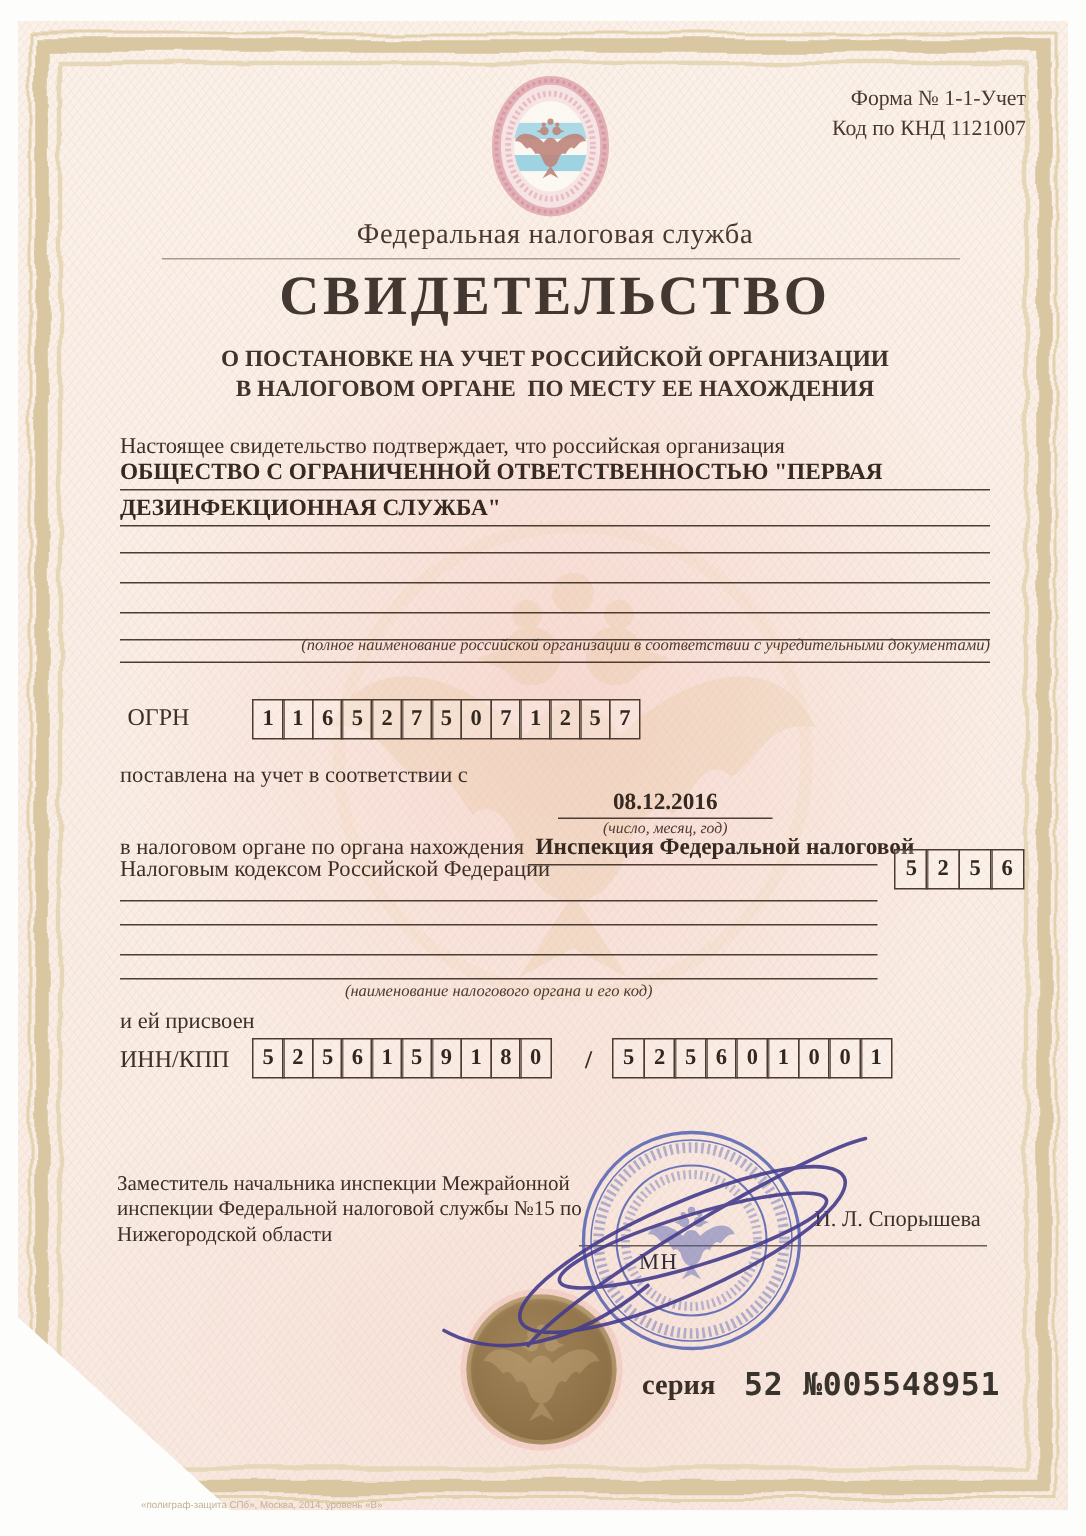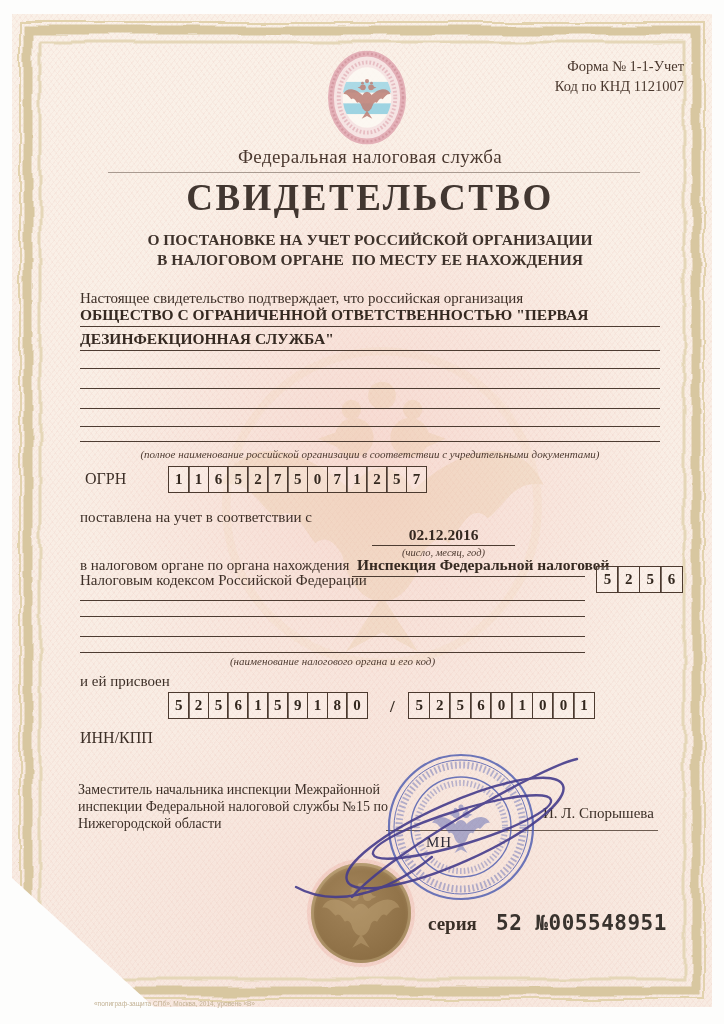--- a/index.html
+++ b/index.html
@@ -143,42 +143,42 @@
     <div class="abs body-text bold-val" style="left:80px;top:306px;font-size:15.5px;">ОБЩЕСТВО С ОГРАНИЧЕННОЙ ОТВЕТСТВЕННОСТЬЮ "ПЕРВАЯ</div>
     <div class="rule" style="left:80px;top:326px;width:580px;"></div>
     <div class="abs body-text bold-val" style="left:80px;top:330px;font-size:15.5px;">ДЕЗИНФЕКЦИОННАЯ СЛУЖБА"</div>
     <div class="rule" style="left:80px;top:350px;width:580px;"></div>
 
     <div class="rule" style="left:80px;top:368px;width:580px;"></div>
     <div class="rule" style="left:80px;top:388px;width:580px;"></div>
     <div class="rule" style="left:80px;top:408px;width:580px;"></div>
     <div class="rule" style="left:80px;top:426px;width:580px;"></div>
     <div class="rule" style="left:80px;top:441px;width:580px;"></div>
-    <div class="caption" style="left:80px;top:448px;width:580px;">(полное наименование российской организации в соответствии с учредительными документами)</div>
+    <div class="caption" style="left:80px;top:424px;width:580px;text-align:right;">(полное наименование российской организации в соответствии с учредительными документами)</div>
 
     <div class="abs body-text" style="left:85px;top:470px;font-size:16px;">ОГРН</div>
     <div class="cells" style="left:168px;top:466px;">
         <span class="cell">1</span>
         <span class="cell">1</span>
         <span class="cell">6</span>
         <span class="cell">5</span>
         <span class="cell">2</span>
         <span class="cell">7</span>
         <span class="cell">5</span>
         <span class="cell">0</span>
         <span class="cell">7</span>
         <span class="cell">1</span>
         <span class="cell">2</span>
         <span class="cell">5</span>
         <span class="cell">7</span>
       </div>
 
     <div class="abs body-text" style="left:80px;top:509px;">поставлена на учет в соответствии с</div>
     <div class="abs body-text" style="left:80px;top:528px;margin-top:44px;">Налоговым кодексом Российской Федерации</div>
-    <div class="abs body-text bold-val" style="left:372px;top:526px;width:143px;text-align:center;font-size:15.5px;">02.12.2016</div>
+    <div class="abs body-text bold-val" style="left:372px;top:526px;width:143px;text-align:center;font-size:15.5px;">08.12.2016</div>
     <div class="rule" style="left:372px;top:545px;width:143px;border-top-width:1px;"></div>
     <div class="caption" style="left:372px;top:547px;width:143px;font-size:10.5px;">(число, месяц, год)</div>
 
     <div class="abs body-text" style="left:80px;top:556px;white-space:nowrap;">
       <span>в налоговом органе по органа нахождения</span>&nbsp;
       <span class="bold-val" style="font-size:15.5px;">Инспекция Федеральной налоговой</span>
     </div>
     <div class="rule" style="left:352px;top:576px;width:233px;border-top-width:1px;"></div>
     <div class="rule" style="left:80px;top:600px;width:505px;border-top-width:1px;"></div>
     <div class="cells cells-code" style="left:596px;top:566px;">
@@ -187,21 +187,21 @@
         <span class="cell">5</span>
         <span class="cell">6</span>
       </div>
 
     <div class="rule" style="left:80px;top:616px;width:505px;border-top-width:1px;"></div>
     <div class="rule" style="left:80px;top:636px;width:505px;border-top-width:1px;"></div>
     <div class="rule" style="left:80px;top:652px;width:505px;border-top-width:1px;"></div>
     <div class="caption" style="left:80px;top:655px;width:505px;">(наименование налогового органа и его код)</div>
 
     <div class="abs body-text" style="left:80px;top:673px;">и ей присвоен</div>
-    <div class="abs body-text" style="left:80px;top:698px;font-size:16px;margin-top:31px;">ИНН/КПП</div>
+    <div class="abs body-text" style="left:80px;top:698px;font-size:16px;">ИНН/КПП</div>
     <div class="cells" style="left:168px;top:692px;">
         <span class="cell">5</span>
         <span class="cell">2</span>
         <span class="cell">5</span>
         <span class="cell">6</span>
         <span class="cell">1</span>
         <span class="cell">5</span>
         <span class="cell">9</span>
         <span class="cell">1</span>
         <span class="cell">8</span>

